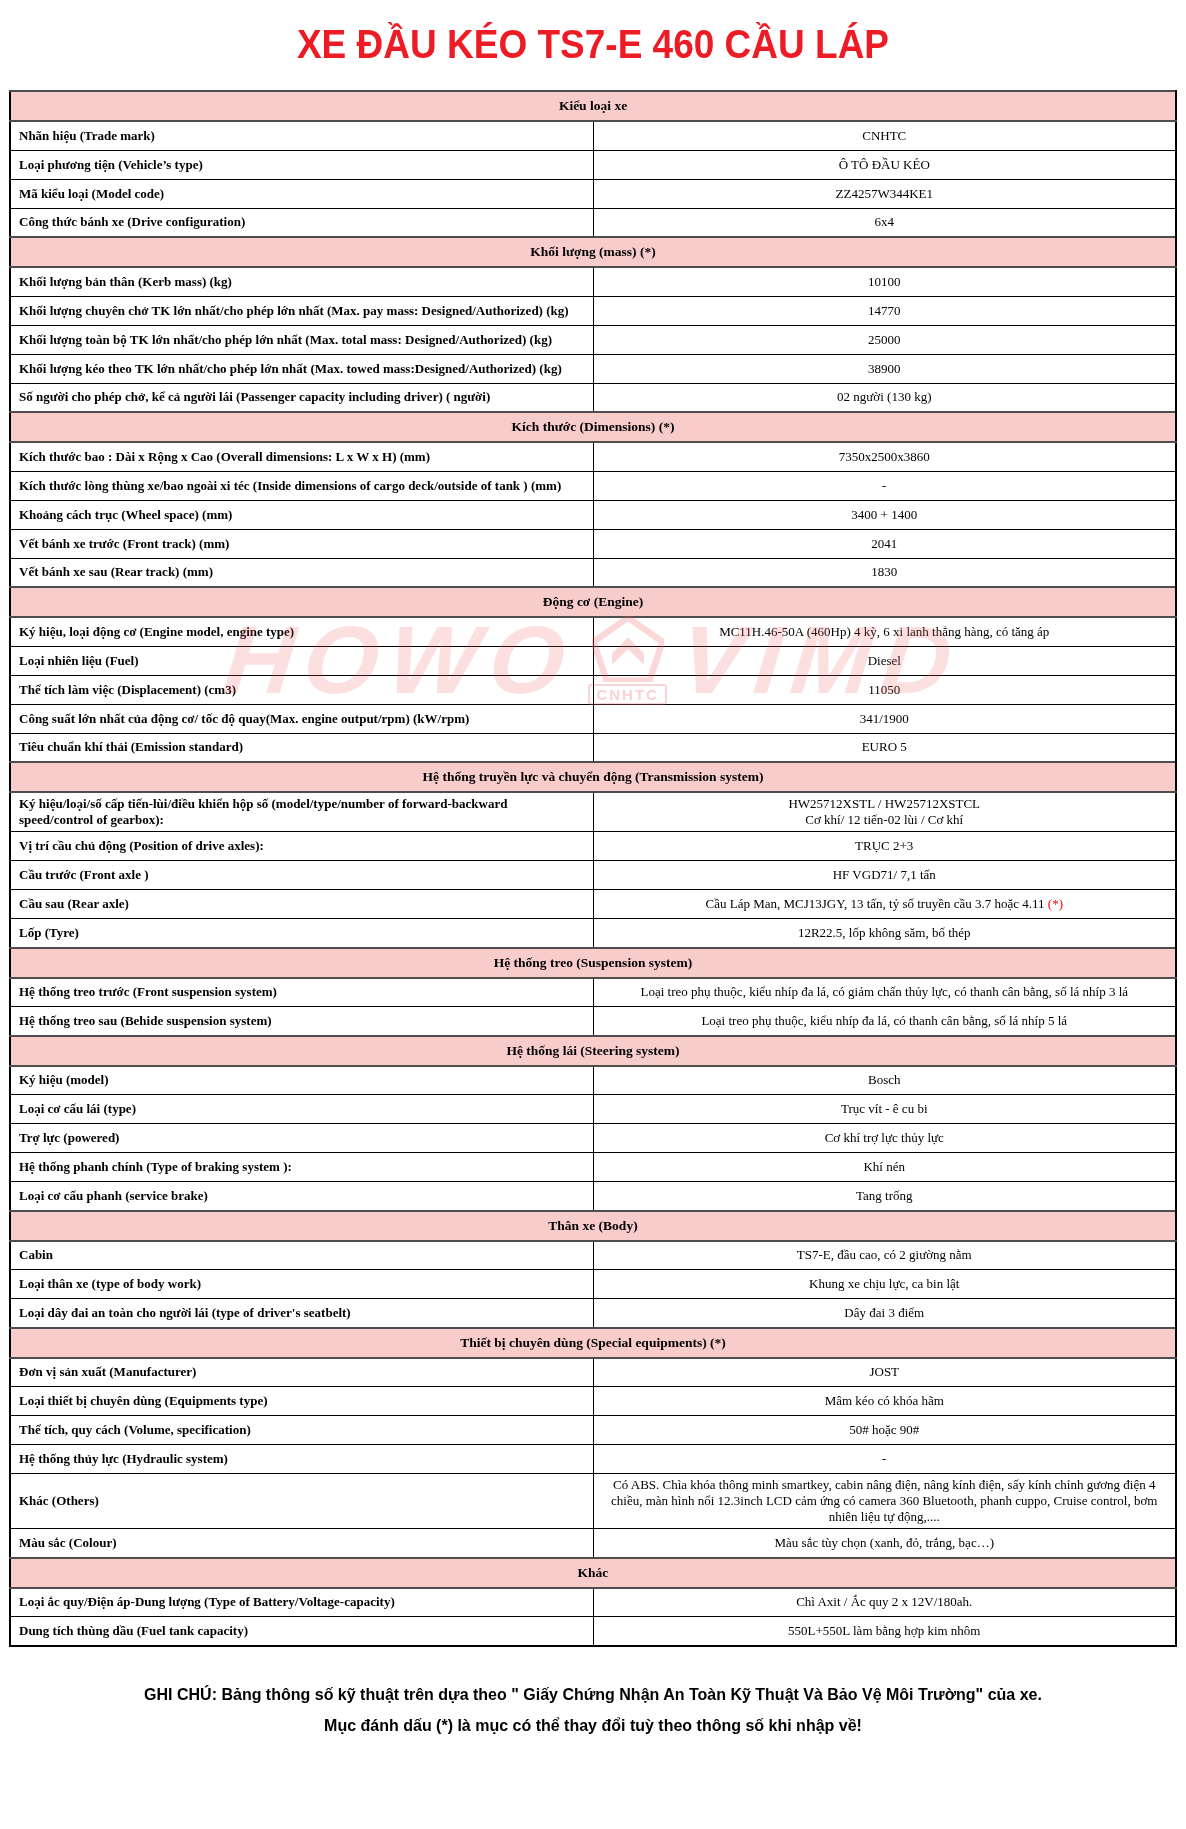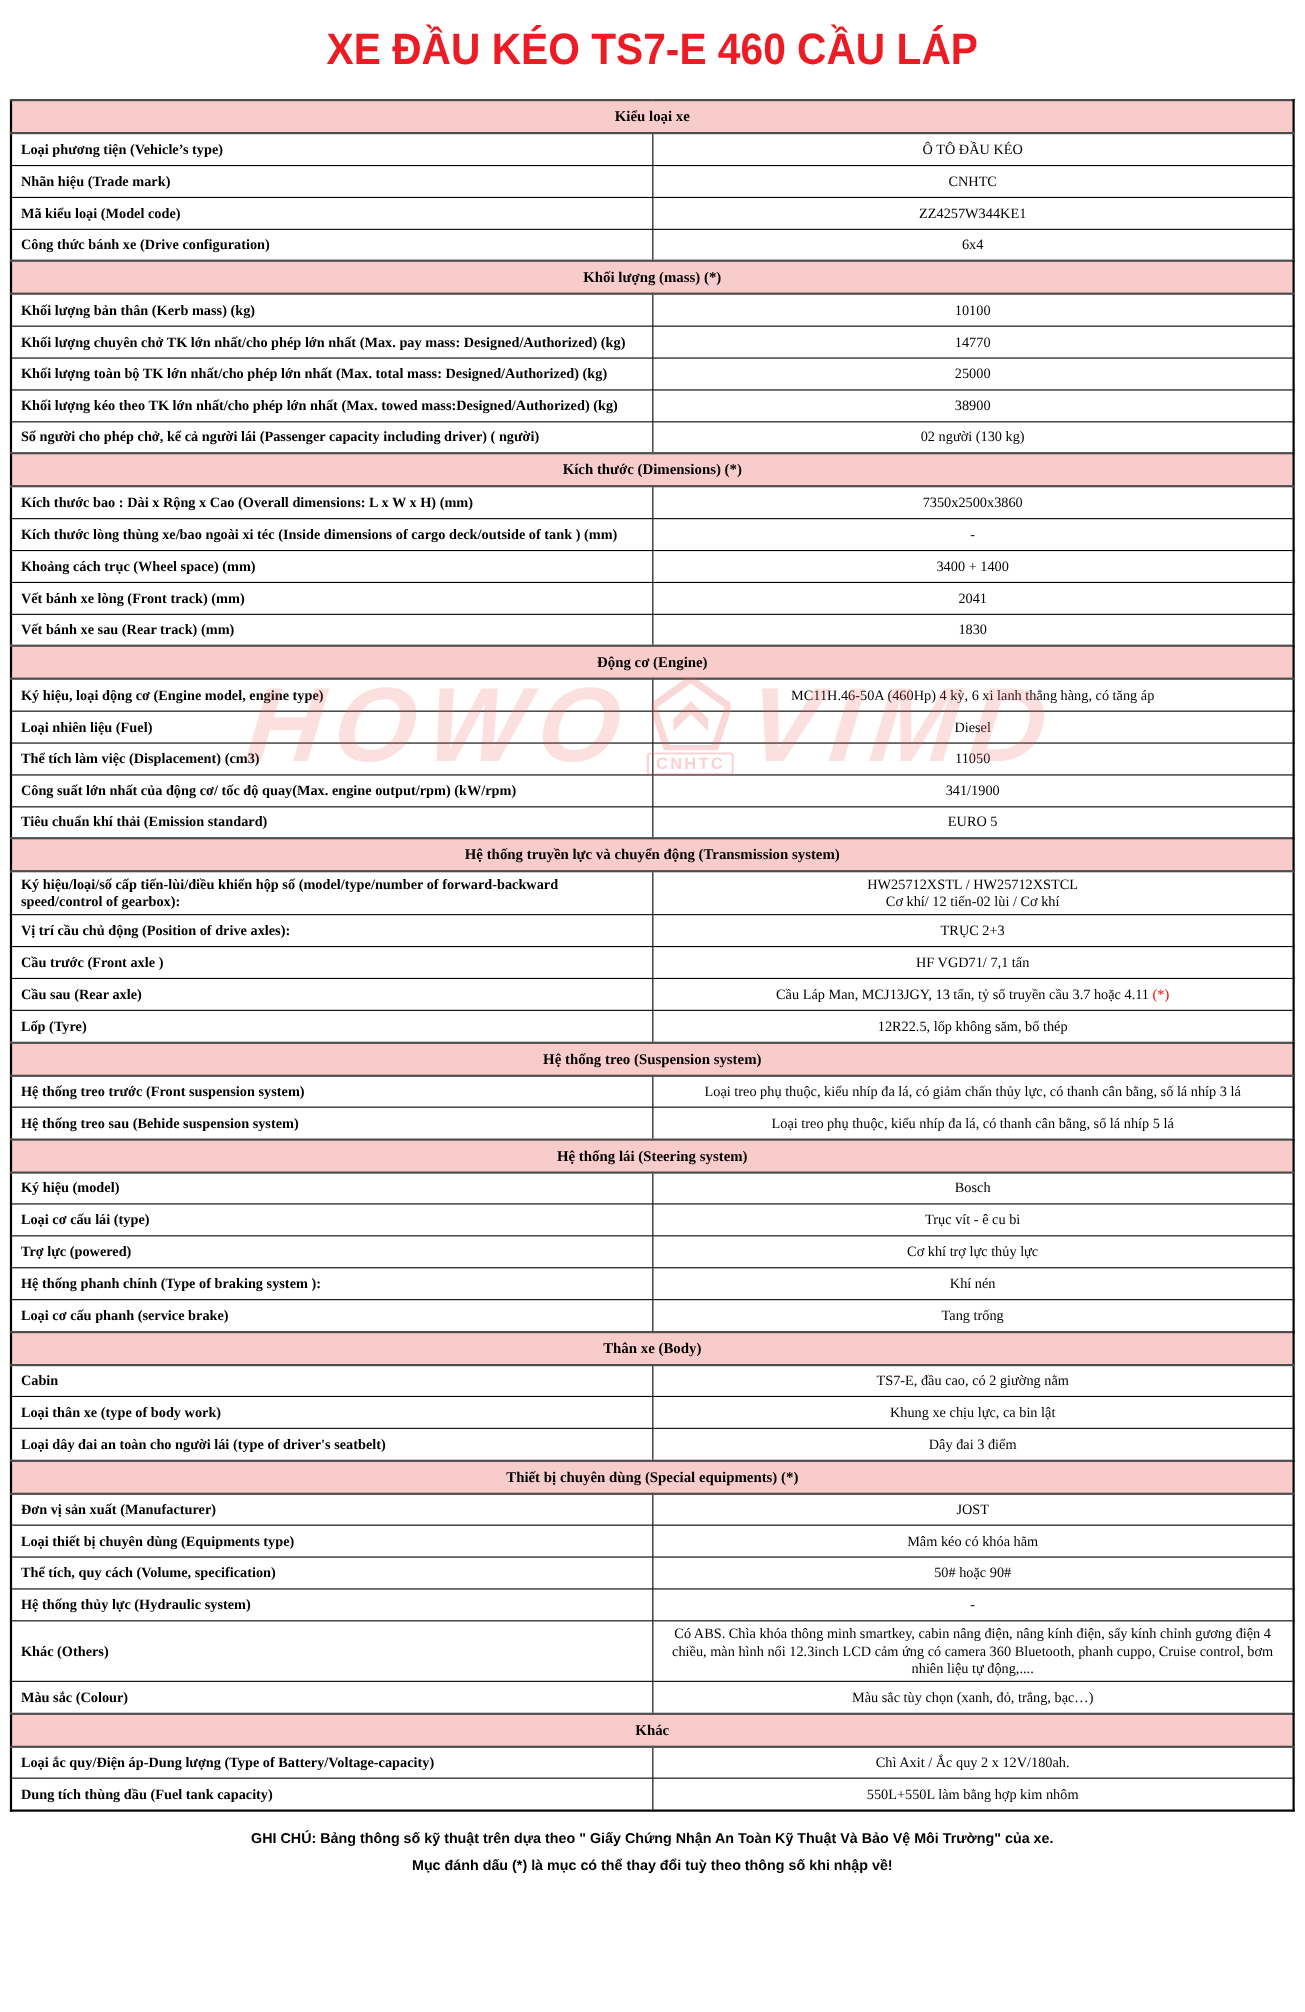--- a/index.html
+++ b/index.html
@@ -97,50 +97,50 @@
     font-size: 15px;
     font-weight: bold;
     letter-spacing: 2px;
     border: 2px solid rgba(238, 100, 100, 0.28);
     border-radius: 3px;
     padding: 0 6px;
     color: rgba(238, 100, 100, 0.30);
   }
 
   .notes {
-    margin-top: 11px;
+    margin-top: 32px;
     text-align: center;
     font-family: "Liberation Sans", sans-serif;
     font-weight: bold;
-    font-size: 13px;
+    font-size: 16px;
     color: #000;
     line-height: 1.95;
   }
 </style>
 </head>
 <body>
 
 <div class="page">
 
   <h1 class="doc-title">XE ĐẦU KÉO TS7-E 460 CẦU LÁP</h1>
 
   <table class="spec">
     <tbody id="spec-body">
         <tr>
           <th class="section-header" colspan="2">Kiểu loại xe</th>
         </tr>
         <tr>
+          <td class="label-cell">Nhãn hiệu (Trade mark)</td>
+          <td class="value-cell"><span>CNHTC</span></td>
+        </tr>
+        <tr>
           <td class="label-cell">Loại phương tiện (Vehicle’s type)</td>
           <td class="value-cell"><span>Ô TÔ ĐẦU KÉO</span></td>
         </tr>
         <tr>
-          <td class="label-cell">Nhãn hiệu (Trade mark)</td>
-          <td class="value-cell"><span>CNHTC</span></td>
-        </tr>
-        <tr>
           <td class="label-cell">Mã kiểu loại (Model code)</td>
           <td class="value-cell"><span>ZZ4257W344KE1</span></td>
         </tr>
         <tr>
           <td class="label-cell">Công thức bánh xe (Drive configuration)</td>
           <td class="value-cell"><span>6x4</span></td>
         </tr>
         <tr>
           <th class="section-header" colspan="2">Khối lượng (mass) (*)</th>
         </tr>
@@ -173,21 +173,21 @@
         </tr>
         <tr>
           <td class="label-cell">Kích thước lòng thùng xe/bao ngoài xi téc  (Inside dimensions of cargo deck/outside of tank ) (mm)</td>
           <td class="value-cell"><span>-</span></td>
         </tr>
         <tr>
           <td class="label-cell">Khoảng cách trục (Wheel space) (mm)</td>
           <td class="value-cell"><span>3400 + 1400</span></td>
         </tr>
         <tr>
-          <td class="label-cell">Vết bánh xe lòng (Front track) (mm)</td>
+          <td class="label-cell">Vết bánh xe trước (Front track) (mm)</td>
           <td class="value-cell"><span>2041</span></td>
         </tr>
         <tr>
           <td class="label-cell">Vết bánh xe sau (Rear track) (mm)</td>
           <td class="value-cell"><span>1830</span></td>
         </tr>
         <tr>
           <th class="section-header" colspan="2">Động cơ (Engine)</th>
         </tr>
         <tr>

